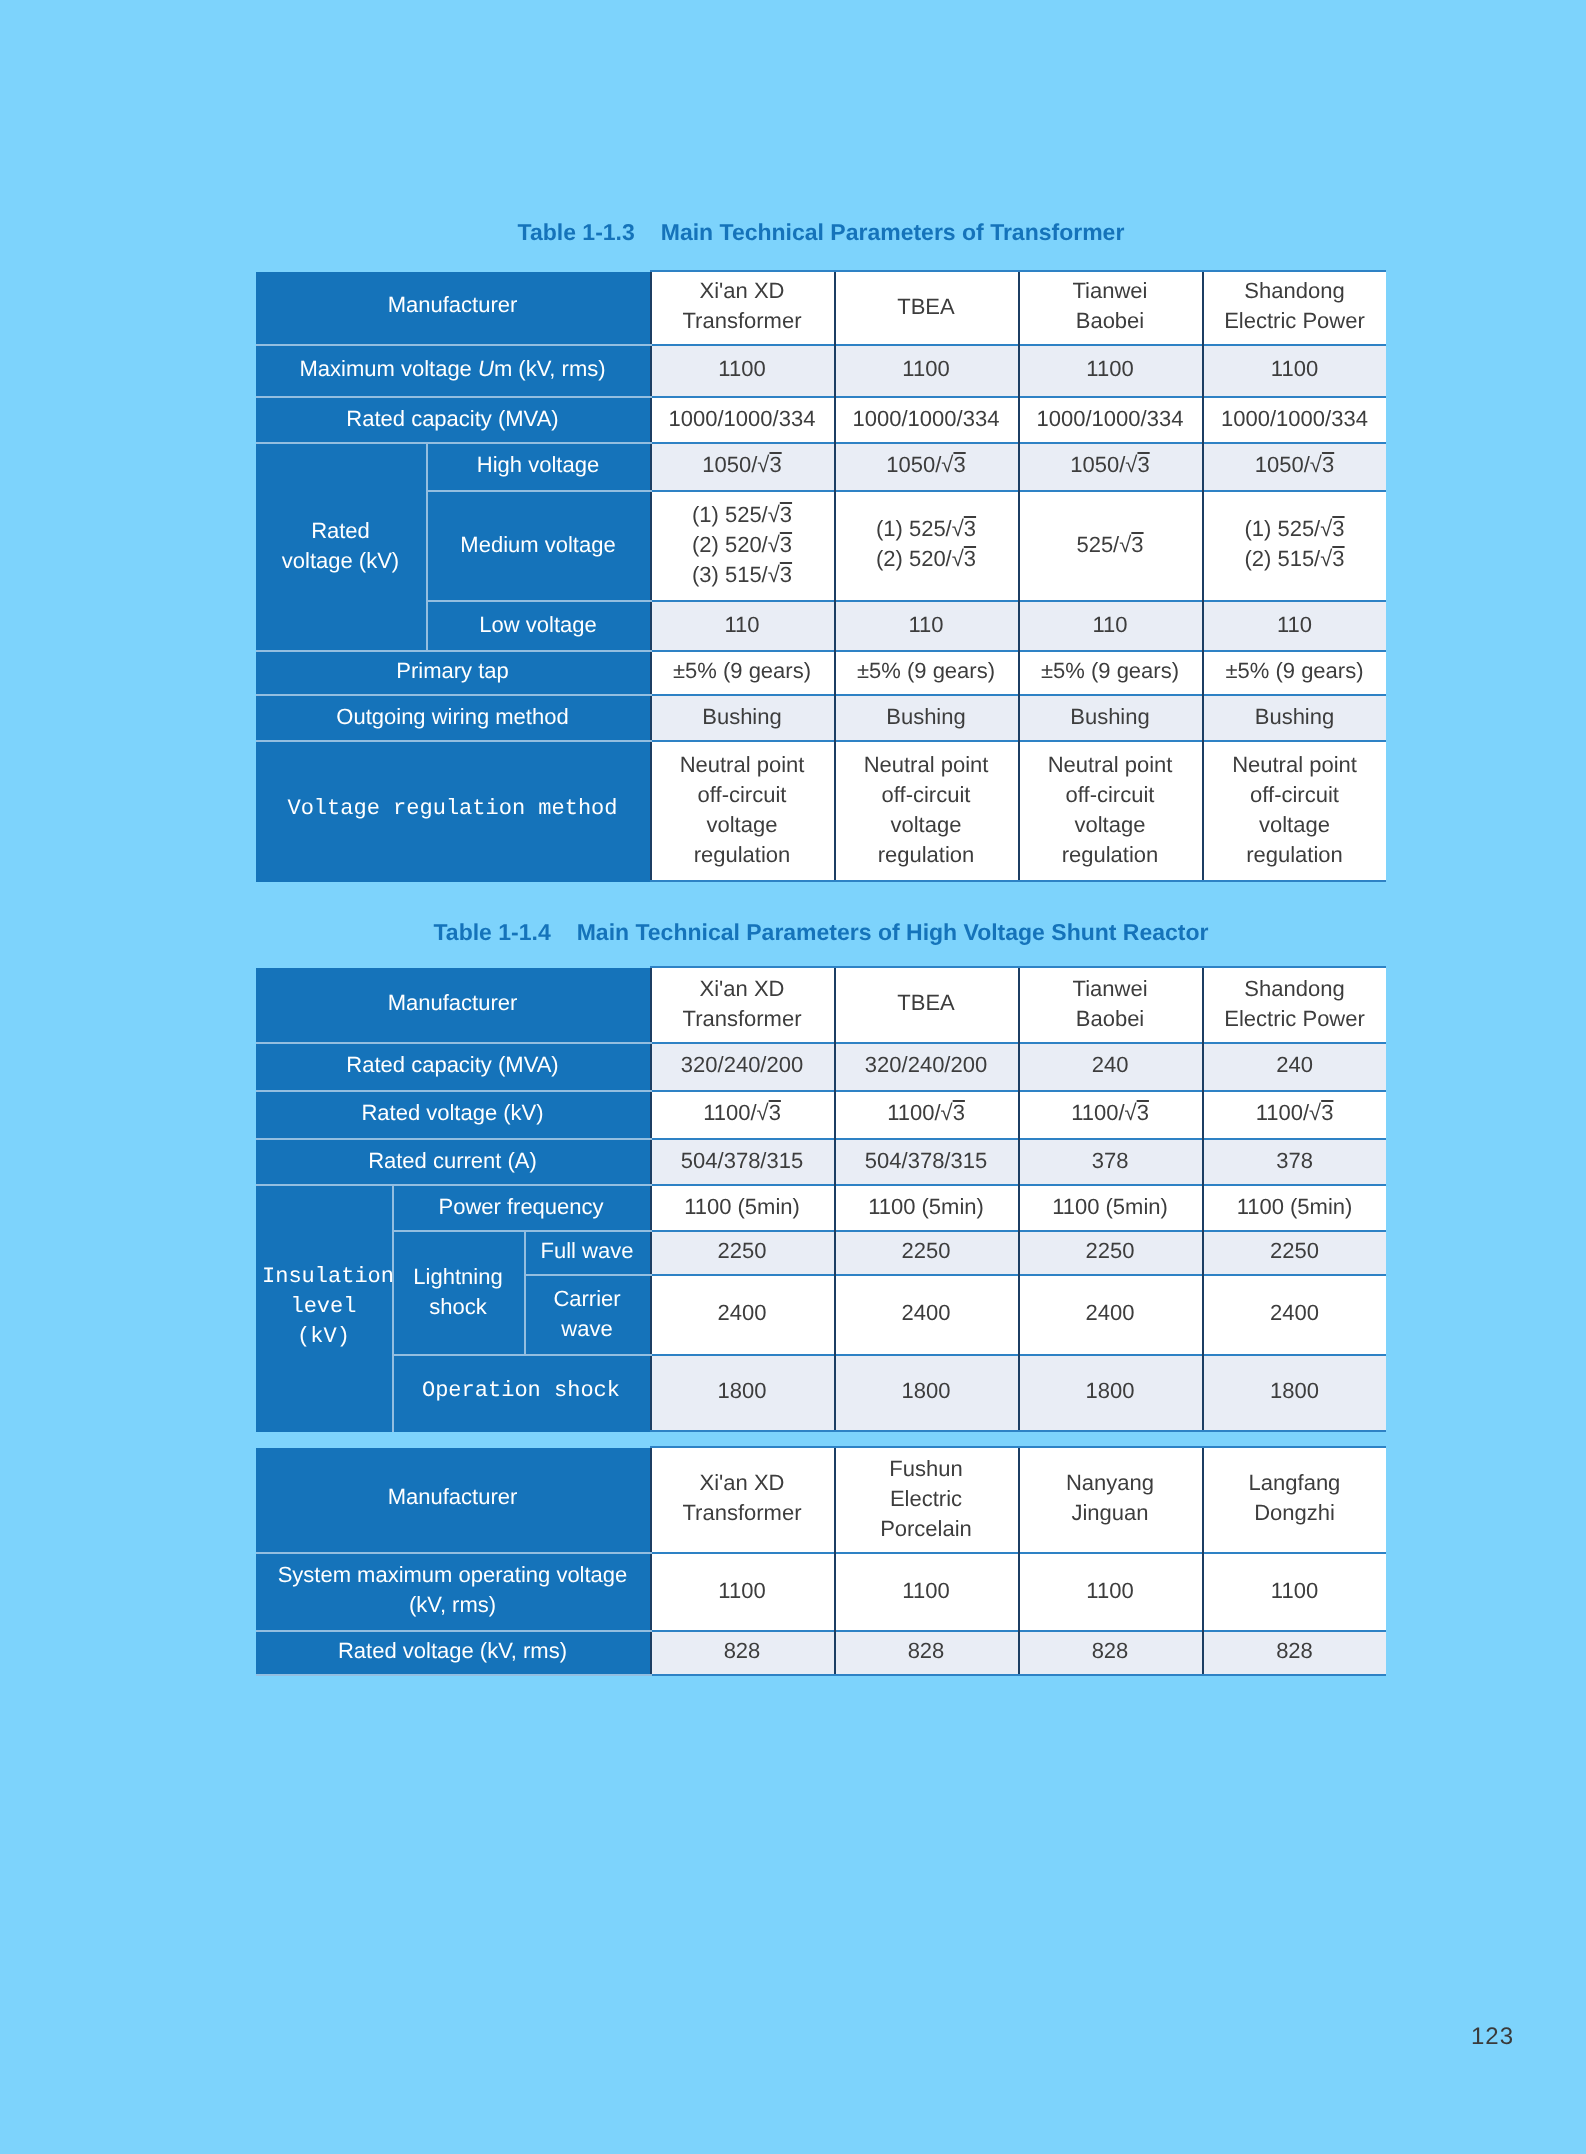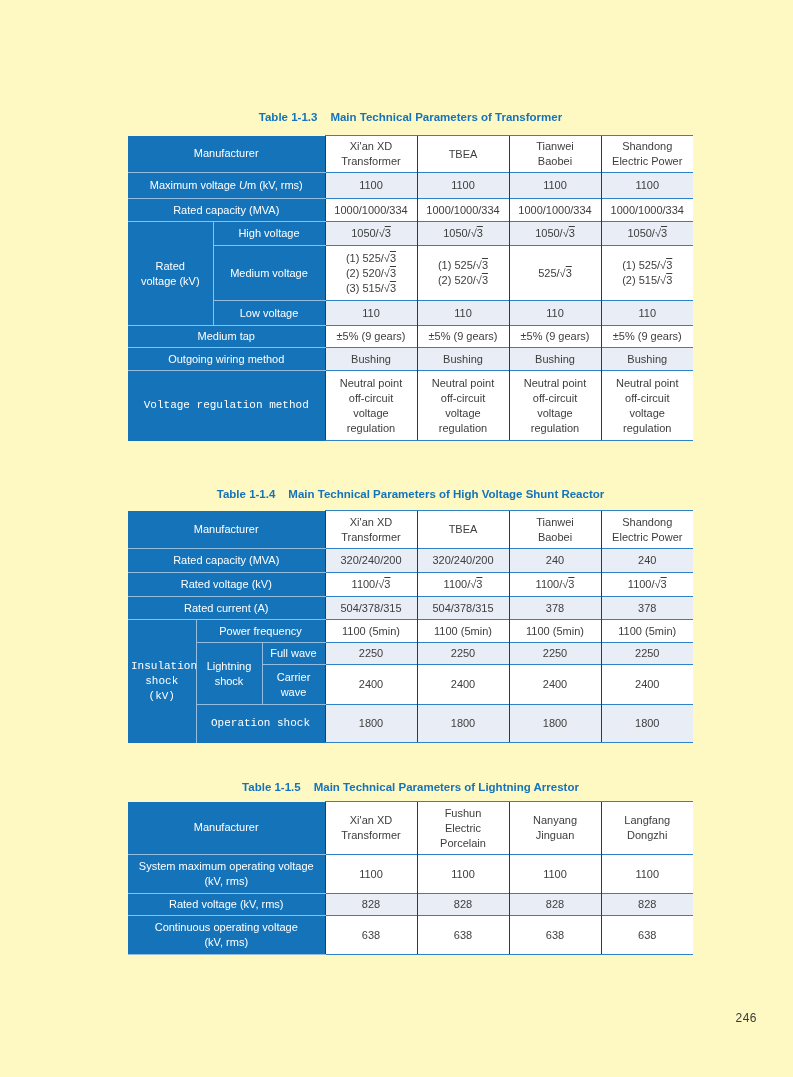--- a/index.html
+++ b/index.html
@@ -1,22 +1,22 @@
 <!DOCTYPE html>
 <html><head>
 <meta charset="utf-8">
 <style>
   html,body { margin:0; padding:0; background:#ffffff; }
   body { font-family:"Liberation Sans", sans-serif; }
-  .page { position:relative; width:793px; height:1077px; background:#fef9c3; overflow:hidden; }
+  .page { position:relative; width:793px; height:1077px; background:#7dd3fc; overflow:hidden; }
   .content { position:absolute; left:128px; top:110px; width:565px; }
 
   .tbl-title { text-align:center; font-weight:bold; color:#1573ba; font-size:11.5px; line-height:14px; white-space:nowrap; }
   .tbl-title .tno { margin-right:13px; }
-  .gap-a { margin-top:46px; }
+  .gap-a { margin-top:19px; }
   .gap-b { margin-top:37px; }
 
   table.params { border-collapse:collapse; table-layout:fixed; width:565px; font-size:11px; }
   table.t1 { margin-top:11px; }
   table.t2 { margin-top:9px; }
   table.t3 { margin-top:7px; }
 
   td { text-align:center; vertical-align:middle; padding:1px 3px; line-height:15px; white-space:pre-line; overflow:hidden; }
   td.lbl { background:#1573ba; color:#ffffff; border:1px solid #93bee0; }
   td.v { color:#3d3d3d; background:#ffffff; border-left:1px solid #1c3e63; border-top:1px solid #2e82c5; }
@@ -95,21 +95,21 @@
 (2) 515/√<span class="ov">3</span></td>
       </tr>
       <tr style="height:25px">
         <td class="lbl nr">Low voltage</td>
         <td class="v sh">110</td>
         <td class="v sh">110</td>
         <td class="v sh">110</td>
         <td class="v sh">110</td>
       </tr>
       <tr style="height:22px">
-        <td class="lbl nl nr" colspan="2">Medium tap</td>
+        <td class="lbl nl nr" colspan="2">Primary tap</td>
         <td class="v">±5% (9 gears)</td>
         <td class="v">±5% (9 gears)</td>
         <td class="v">±5% (9 gears)</td>
         <td class="v">±5% (9 gears)</td>
       </tr>
       <tr style="height:23px">
         <td class="lbl nl nr" colspan="2">Outgoing wiring method</td>
         <td class="v sh">Bushing</td>
         <td class="v sh">Bushing</td>
         <td class="v sh">Bushing</td>
@@ -177,21 +177,21 @@
       </tr>
       <tr style="height:23px">
         <td class="lbl nl nr" colspan="3">Rated current (A)</td>
         <td class="v sh">504/378/315</td>
         <td class="v sh">504/378/315</td>
         <td class="v sh">378</td>
         <td class="v sh">378</td>
       </tr>
       <tr style="height:23px">
         <td class="lbl nl nb" rowspan="4">Insulation
-shock (kV)</td>
+level (kV)</td>
         <td class="lbl nr" colspan="2">Power frequency</td>
         <td class="v">1100 (5min)</td>
         <td class="v">1100 (5min)</td>
         <td class="v">1100 (5min)</td>
         <td class="v">1100 (5min)</td>
       </tr>
       <tr style="height:22px">
         <td class="lbl" rowspan="2">Lightning
 shock</td>
         <td class="lbl nr">Full wave</td>
@@ -211,23 +211,20 @@
       <tr style="height:38px">
         <td class="lbl nr nb" colspan="2">Operation shock</td>
         <td class="v sh">1800</td>
         <td class="v sh">1800</td>
         <td class="v sh">1800</td>
         <td class="v sh">1800</td>
       </tr>
     </tbody>
       </table>
 
-    <div class="tbl-title gap-b">
-      <span class="tno">Table 1-1.5</span><span>Main Technical Parameters of Lightning Arrestor</span>
-    </div>
     <table class="params t3">
       <colgroup>
           <col style="width:197px">
           <col style="width:92px">
           <col style="width:92px">
           <col style="width:92px">
           <col style="width:92px">
         </colgroup>
       <tbody>
           <tr style="height:53px">
@@ -250,27 +247,19 @@
         <td class="v">1100</td>
         <td class="v">1100</td>
       </tr>
       <tr style="height:22px">
         <td class="lbl nl nr">Rated voltage (kV, rms)</td>
         <td class="v sh">828</td>
         <td class="v sh">828</td>
         <td class="v sh">828</td>
         <td class="v sh">828</td>
       </tr>
-      <tr style="height:39px">
-        <td class="lbl nl nr">Continuous operating voltage
-(kV, rms)</td>
-        <td class="v">638</td>
-        <td class="v">638</td>
-        <td class="v">638</td>
-        <td class="v">638</td>
-      </tr>
     </tbody>
       </table>
 
   </div>
 
-  <div class="pageno">246</div>
+  <div class="pageno">123</div>
 </div>
 
 </body></html>

